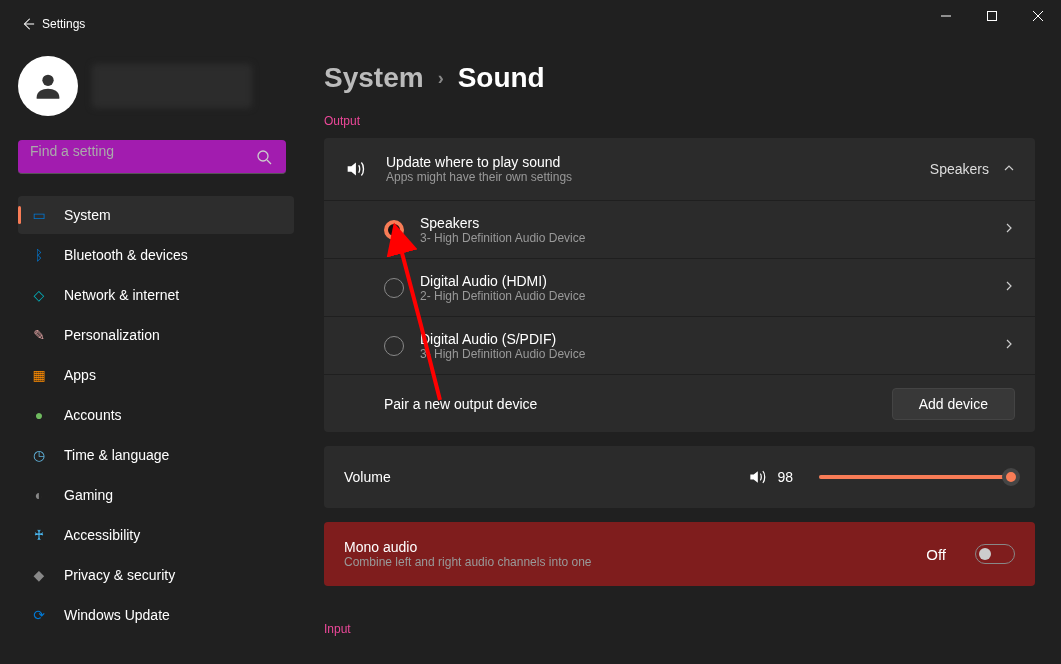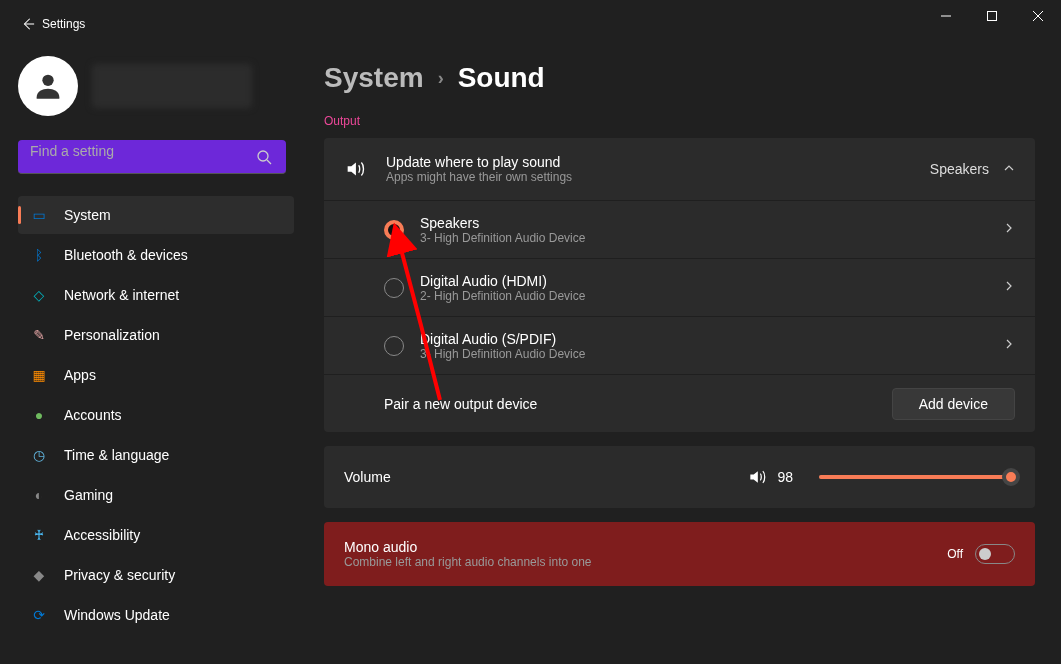--- a/index.html
+++ b/index.html
@@ -9,21 +9,21 @@
   .titlebar-title { font-size: 12px; margin-left: 6px; color: #fff; }
   .win-controls { position: absolute; right: 0; top: 0; display: flex; }
   .win-btn { width: 46px; height: 32px; display: flex; align-items: center; justify-content: center; cursor: pointer; }
   .main { display: flex; height: calc(100% - 48px); }
   .sidebar { width: 300px; padding: 8px 6px 0 18px; flex-shrink: 0; }
   .profile { display: flex; align-items: center; margin-bottom: 24px; }
   .avatar { width: 60px; height: 60px; border-radius: 50%; background: #fff; display: flex; align-items: center; justify-content: center; }
   .avatar svg { width: 34px; height: 34px; }
   .profile-blur { margin-left: 14px; width: 160px; height: 44px; background: #2c2c2c; filter: blur(3px); border-radius: 4px; }
   .search { position: relative; margin-bottom: 22px; }
-  .search input { width: 268px; height: 34px; background: #6d28d9; border: none; border-bottom: 1px solid #555; border-radius: 4px; color: #ccc; padding: 0 36px 12px 12px; font-size: 14px; outline: none; }
+  .search input { width: 268px; height: 34px; background: #a21caf; border: none; border-bottom: 1px solid #555; border-radius: 4px; color: #ccc; padding: 0 36px 12px 12px; font-size: 14px; outline: none; }
   .search input::placeholder { color: #aaa; }
   .search-icon { position: absolute; right: 22px; top: 9px; width: 16px; height: 16px; }
   .nav { list-style: none; }
   .nav-item { display: flex; align-items: center; height: 38px; padding-left: 12px; border-radius: 4px; cursor: pointer; font-size: 14px; position: relative; margin-bottom: 2px; }
   .nav-item.active { background: #2d2d2d; }
   .nav-item.active::before { content: ""; position: absolute; left: 0; top: 10px; bottom: 10px; width: 3px; background: #f87c56; border-radius: 2px; }
   .nav-icon { width: 18px; height: 18px; margin-right: 16px; display: flex; align-items: center; justify-content: center; font-size: 14px; }
   .content { flex: 1; padding: 0 26px 0 24px; overflow-y: auto; }
   .breadcrumb { display: flex; align-items: center; font-size: 28px; font-weight: 600; margin-top: 14px; margin-bottom: 20px; }
   .crumb-parent { color: #bbb; cursor: pointer; }
@@ -51,21 +51,21 @@
   .vol-spacer { flex: 1; }
   .vol-icon { width: 20px; height: 20px; margin-right: 10px; }
   .vol-val { font-size: 14px; margin-right: 26px; }
   .slider-track { width: 196px; height: 4px; background: #555; border-radius: 2px; position: relative; }
   .slider-fill { height: 100%; background: #f87c56; border-radius: 2px; }
   .slider-thumb { position: absolute; top: -7px; width: 18px; height: 18px; border-radius: 50%; background: #f87c56; border: 4px solid #454545; transform: translateX(-50%); }
   .mono-card { background: #7f1d1d; border-radius: 4px; height: 64px; display: flex; align-items: center; padding: 0 20px; margin-top: 14px; }
   .mono-info { flex: 1; }
   .mono-title { font-size: 14px; }
   .mono-sub { font-size: 12px; color: #999; }
-  .toggle-label { font-size: 12px; margin-right: 12px; }
+  .toggle-label { font-size: 15px; margin-right: 29px; }
   .toggle { width: 40px; height: 20px; border: 1px solid #888; border-radius: 10px; position: relative; cursor: pointer; }
   .toggle-thumb { width: 12px; height: 12px; background: #ccc; border-radius: 50%; position: absolute; left: 3px; top: 3px; }
   .input-section { margin-top: 36px; }
   .annotation-arrow { position: absolute; pointer-events: none; z-index: 100; }
   .content::-webkit-scrollbar { width: 4px; }
   .content::-webkit-scrollbar-thumb { background: #555; border-radius: 2px; }
 </style>
 </head>
 <body>
 
@@ -248,20 +248,23 @@
       <div class="mono-info">
         <div class="mono-title">Mono audio</div>
         <div class="mono-sub">Combine left and right audio channels into one</div>
       </div>
       <span class="toggle-label">Off</span>
       <div class="toggle">
           <div class="toggle-thumb"></div>
         </div>
     </div>
 
+    <div class="input-section">
+      <div class="section-label">Input</div>
+    </div>
   </div>
 </div>
 
 <svg class="annotation-arrow" style="left:380px; top:220px;" width="80" height="200">
   <defs>
       <marker id="ah" markerWidth="8" markerHeight="8" refX="4" refY="4" orient="auto">
         <path d="M0 0 L8 4 L0 8 z" fill="#ff0000"></path>
       </marker>
     </defs>
   <path d="M60 180 Q40 100 18 18" stroke="#ff0000" stroke-width="4" fill="none" marker-end="url(#ah)"></path>

